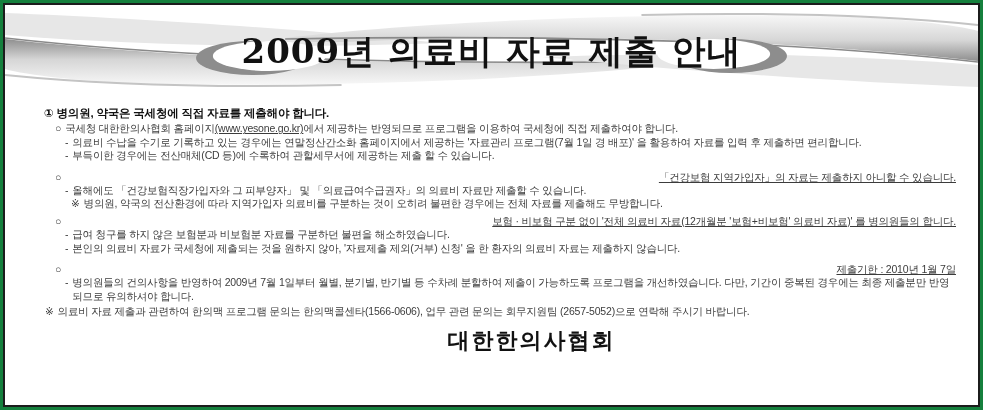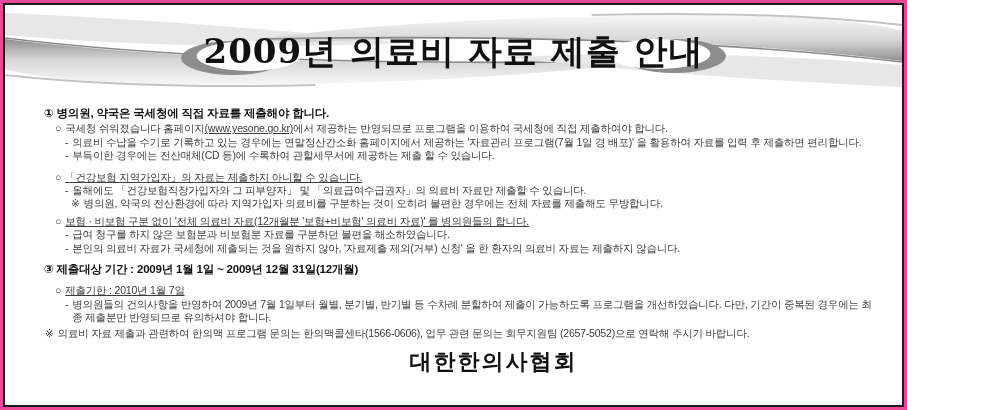--- a/index.html
+++ b/index.html
@@ -1,17 +1,17 @@
 <!DOCTYPE html>
 <html lang="ko"><head>
 <meta charset="utf-8">
 <style>
   html,body{margin:0;padding:0;background:#ffffff;}
   .canvas{
-    position:relative;width:907px;height:410px;background:#ec4899;overflow:hidden;
+    position:relative;width:983px;height:410px;background:#15803d;overflow:hidden;
     font-family:"Liberation Sans","DejaVu Sans",sans-serif;
   }
   .frame{
     position:absolute;left:3px;top:3px;right:3px;bottom:3px;
     border:2px solid #1c1c1c;background:#ffffff;overflow:hidden;
   }
   
   .header{position:relative;width:100%;height:90px;}
   .header svg{position:absolute;left:0;top:0;width:100%;height:100%;}
   .title{
@@ -23,21 +23,21 @@
   .content{position:relative;padding:4px 22px 0 30px;color:#3c3c3c;font-size:10.5px;line-height:13.4px;letter-spacing:-0.2px;}
   .sec{margin-top:8px;}
   .sec-heading{padding-left:9px;font-weight:700;color:#111111;font-size:11.5px;margin-bottom:2px;}
   .it{display:flex;align-items:flex-start;}
   .mk{flex:0 0 auto;margin-right:4px;white-space:pre;}
   .tx{flex:1 1 auto;min-width:0;}
   .lv1{padding-left:20px;}
   .lv2{padding-left:30px;}
   .lv3{padding-left:36px;}
   .top-note{padding-left:10px;margin-top:2px;}
-  .u{text-decoration:underline;}
+  .u{text-decoration:underline;text-align:right;}
   .gap-top{margin-top:4px;}
   
   .footer{
     margin-top:7px;text-align:center;
     font-family:"DejaVu Serif","Liberation Serif",serif;
     font-weight:700;font-size:22px;color:#111111;letter-spacing:2px;
     transform:translateX(40px);
   }
 </style>
 </head>
@@ -82,21 +82,21 @@
       </svg>
       <h1 class="title">2009년 의료비 자료 제출 안내</h1>
     </div>
 
     <div class="content">
 
       <div class="sec">
         <div class="sec-heading">① 병의원, 약국은 국세청에 직접 자료를 제출해야 합니다.</div>
         <div class="it lv1">
           <span class="mk">○</span>
-          <span class="tx"><span>국세청 쉬워졌습니다 홈페이지</span><span class="u">(www.yesone.go.kr)</span><span>에서 제공하는 반영되므로 프로그램을 이용하여 국세청에 직접 제출하여야 합니다.</span></span>
+          <span class="tx"><span>국세청 대한한의사협회 홈페이지</span><span class="u">(www.yesone.go.kr)</span><span>에서 제공하는 반영되므로 프로그램을 이용하여 국세청에 직접 제출하여야 합니다.</span></span>
         </div>
         <div class="it lv2">
           <span class="mk">-</span>
           <span class="tx">의료비 수납을 수기로 기록하고 있는 경우에는 연말정산간소화 홈페이지에서 제공하는 '자료관리 프로그램(7월 1일 경 배포)' 을 활용하여 자료를 입력 후 제출하면 편리합니다.</span>
         </div>
         <div class="it lv2">
           <span class="mk">-</span>
           <span class="tx">부득이한 경우에는 전산매체(CD 등)에 수록하여 관할세무서에 제공하는 제출 할 수 있습니다.</span>
         </div>
       </div>
@@ -121,23 +121,20 @@
         <div class="it lv2">
           <span class="mk">-</span>
           <span class="tx">급여 청구를 하지 않은 보험분과 비보험분 자료를 구분하던 불편을 해소하였습니다.</span>
         </div>
         <div class="it lv2">
           <span class="mk">-</span>
           <span class="tx">본인의 의료비 자료가 국세청에 제출되는 것을 원하지 않아, '자료제출 제외(거부) 신청' 을 한 환자의 의료비 자료는 제출하지 않습니다.</span>
         </div>
       </div>
 
-      <div class="sec">
-        <div class="sec-heading">③ 제출대상 기간 : 2009년 1월 1일 ~ 2009년 12월 31일(12개월)</div>
-      </div>
 
       <div class="sec">
         <div class="it lv1 gap-top">
           <span class="mk">○</span>
           <span class="tx u">제출기한 : 2010년 1월 7일</span>
         </div>
         <div class="it lv2">
           <span class="mk">-</span>
           <span class="tx">병의원들의 건의사항을 반영하여 2009년 7월 1일부터 월별, 분기별, 반기별 등 수차례 분할하여 제출이 가능하도록 프로그램을 개선하였습니다. 다만, 기간이 중복된 경우에는 최종 제출분만 반영되므로 유의하셔야 합니다.</span>
         </div>

